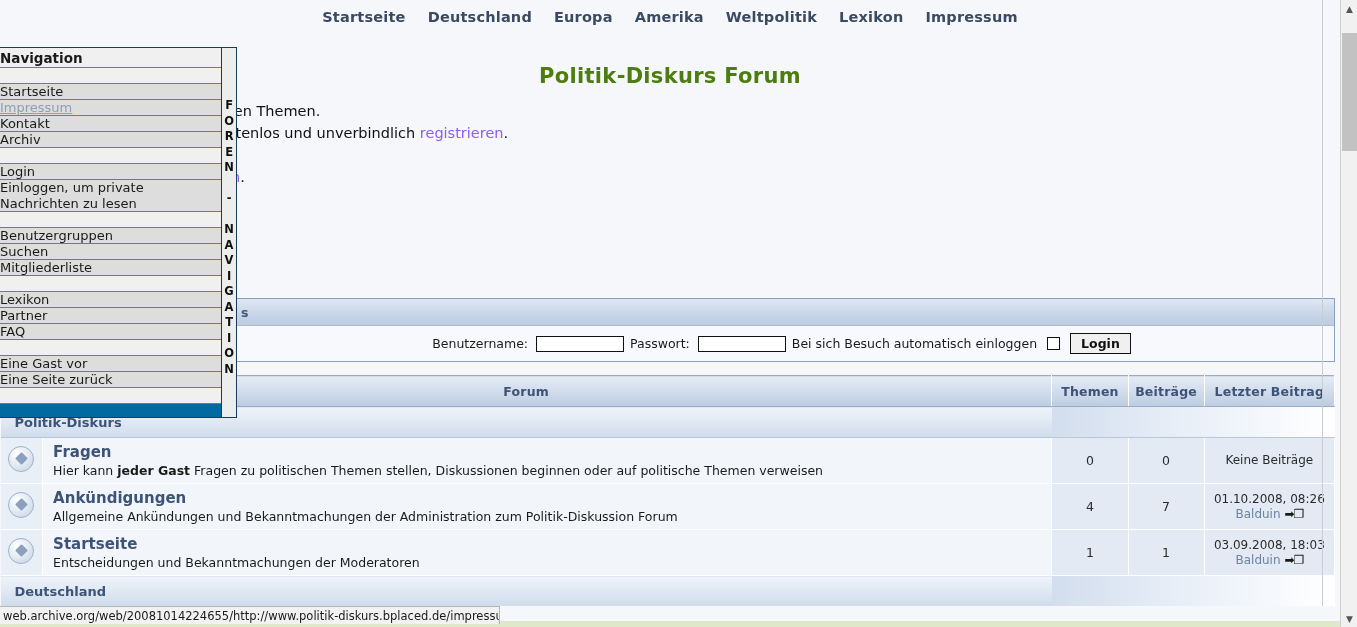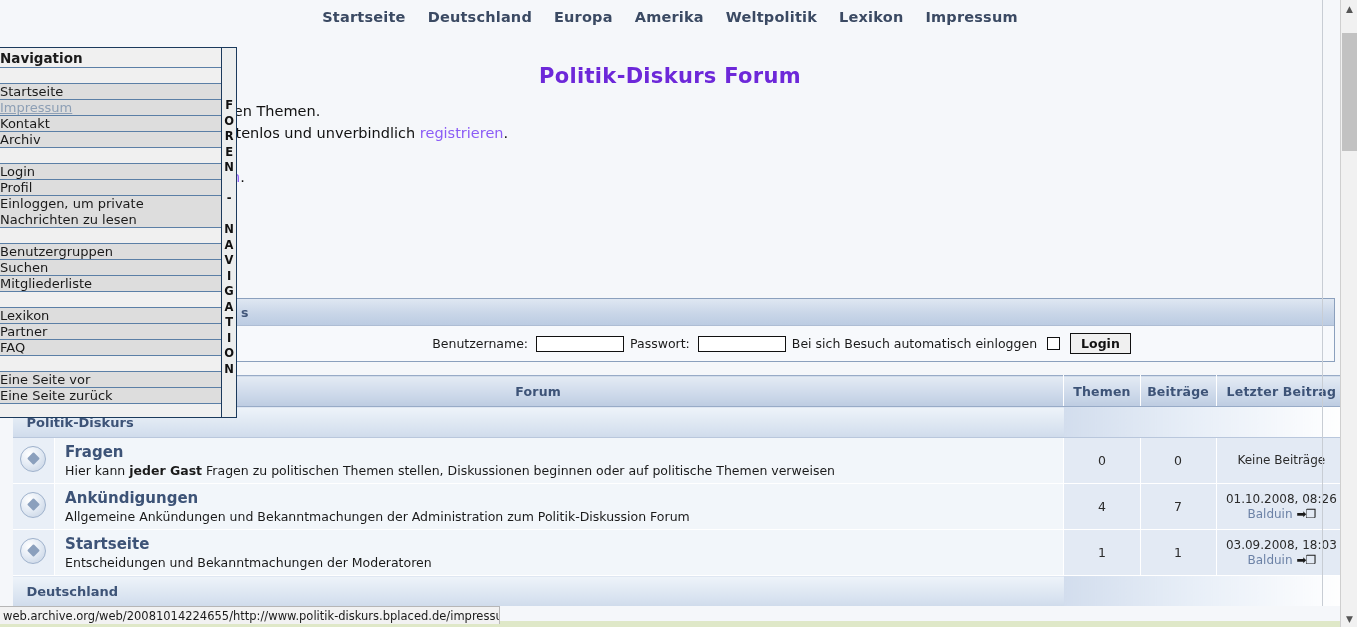--- a/index.html
+++ b/index.html
@@ -35,21 +35,21 @@
     color: #3b4a63; text-decoration: none;
     letter-spacing: 0.2px;
     white-space: nowrap;
   }
 
   
   .site-title {
     position: absolute; left: 0; top: 64px; width: 1340px;
     text-align: center;
     font-size: 21px; font-weight: bold;
-    color: #6d28d9;
+    color: #4d7c0f;
     letter-spacing: 0.3px;
   }
 
   
   .forum-body {
     position: absolute; left: 0px; top: 100px;
     width: 1340px;
   }
 
   .intro {
@@ -106,21 +106,21 @@
   .login-btn {
     border: 1px solid #111; background: #f0f0f0;
     font-size: 12.5px; font-weight: bold; color: #111;
     padding: 2px 10px;
     font-family: "DejaVu Sans", sans-serif;
     cursor: pointer;
   }
 
   
   .ftable {
-    position: absolute; left: 12px; top: 375px;
+    position: absolute; left: 0px; top: 375px;
     width: 1335px;
     border-collapse: collapse;
     table-layout: fixed;
     padding-left: 16px;
   }
   .ftable th {
     height: 31px;
     background: linear-gradient(to bottom, #e4ebf4 0%, #cdd9ea 60%, #bdcce1 100%);
     border: 1px solid #ffffff;
     border-top: 1px solid #98abc7;
@@ -391,32 +391,31 @@
         <div class="ov-item head">Navigation</div>
         <div class="ov-item spacer"></div>
         <div class="ov-item shaded">Startseite</div>
         <div class="ov-item shaded">
           <a href="#">Impressum</a>
         </div>
         <div class="ov-item shaded">Kontakt</div>
         <div class="ov-item shaded">Archiv</div>
         <div class="ov-item spacer"></div>
         <div class="ov-item shaded">Login</div>
-        <div class="ov-item shaded">Profil</div>
         <div class="ov-item shaded two">Einloggen, um private Nachrichten zu lesen</div>
         <div class="ov-item spacer"></div>
         <div class="ov-item shaded">Benutzergruppen</div>
         <div class="ov-item shaded">Suchen</div>
         <div class="ov-item shaded">Mitgliederliste</div>
         <div class="ov-item spacer"></div>
         <div class="ov-item shaded">Lexikon</div>
         <div class="ov-item shaded">Partner</div>
         <div class="ov-item shaded">FAQ</div>
         <div class="ov-item spacer"></div>
-        <div class="ov-item shaded">Eine Seite vor</div>
+        <div class="ov-item shaded">Eine Gast vor</div>
         <div class="ov-item shaded">Eine Seite zurück</div>
         <div class="ov-item spacer"></div>
       </div>
     <div class="ov-vert" id="ovvert">
         <span>F</span>
         <span>O</span>
         <span>R</span>
         <span>E</span>
         <span>N</span>
         <span>&nbsp;</span>

